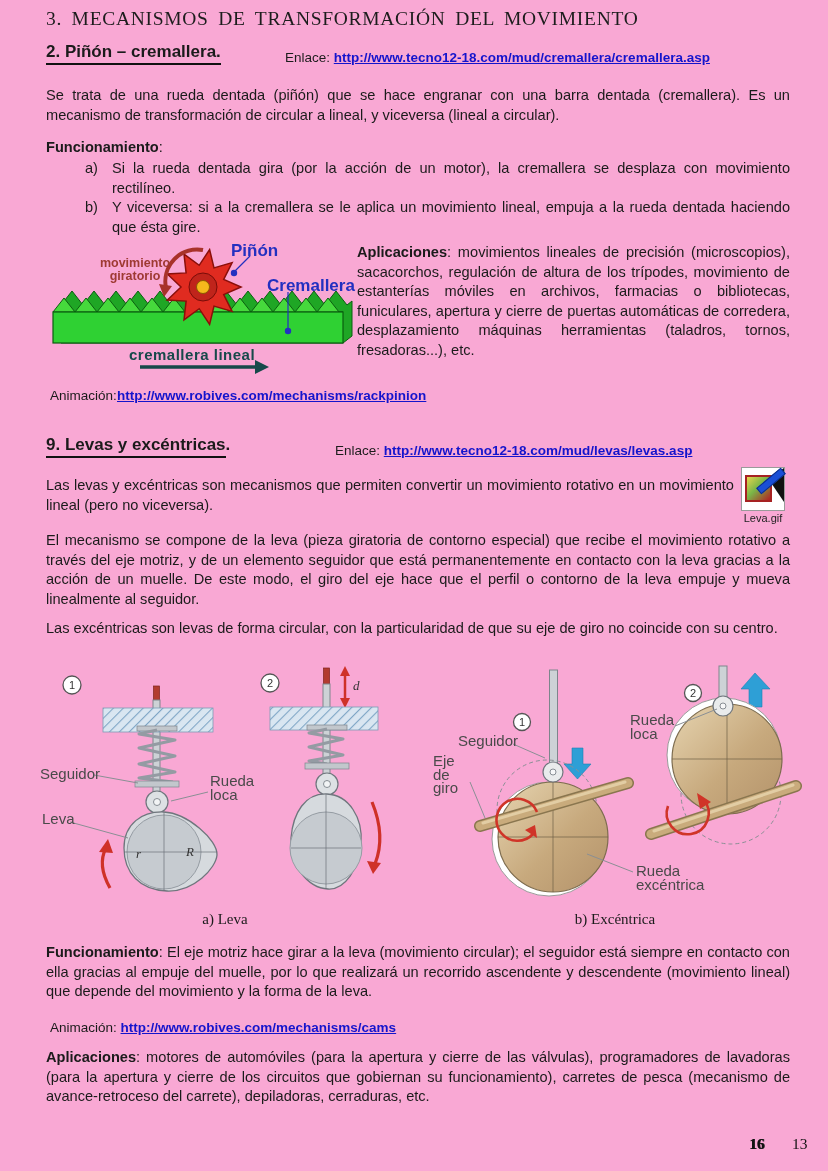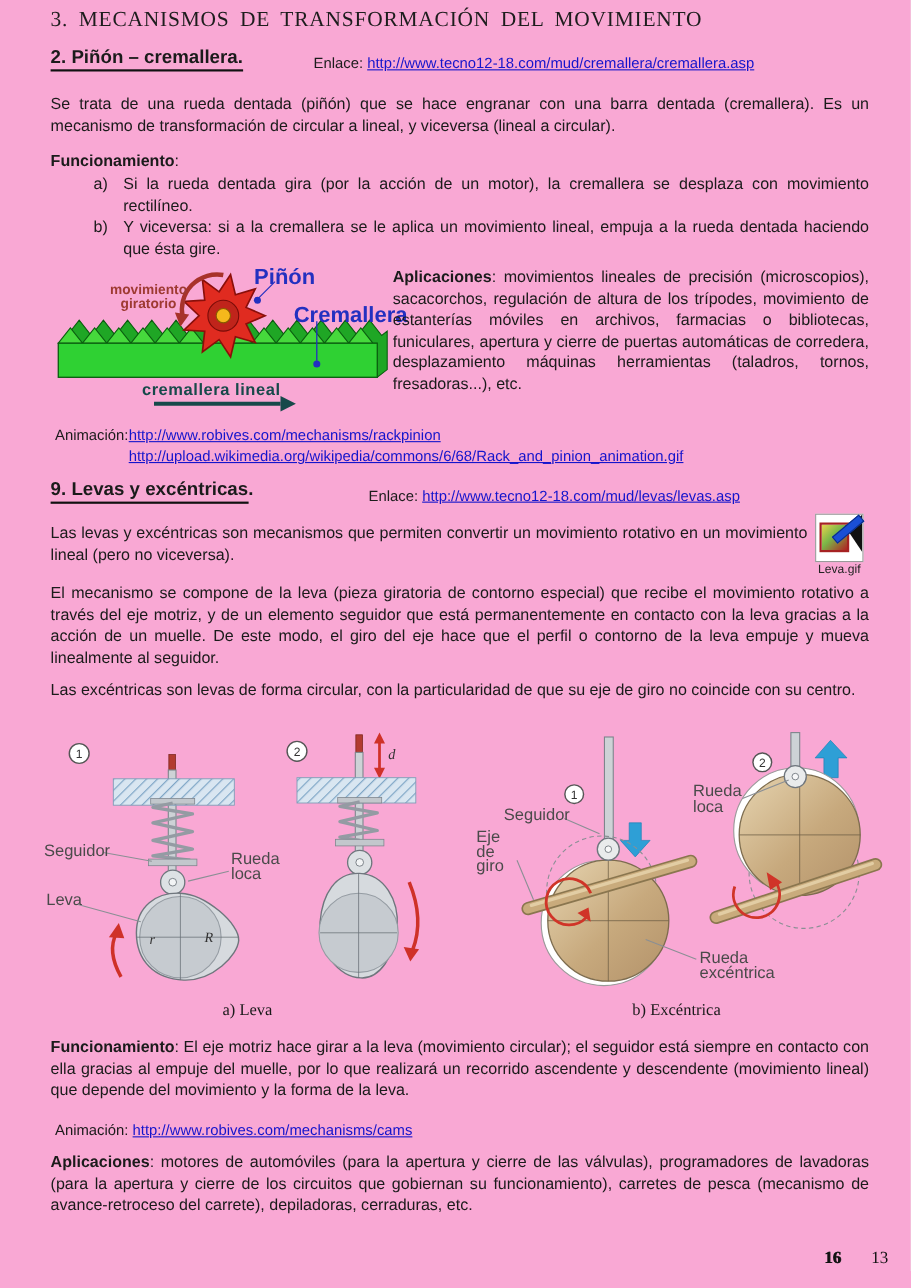--- a/index.html
+++ b/index.html
@@ -3,30 +3,30 @@
 <meta charset="utf-8">
 <style>
   html,body{margin:0;padding:0;background:#e8e8e8;}
   #page{position:relative;width:828px;height:1171px;background:#f9a8d4;overflow:hidden;
         font-family:"Liberation Sans",sans-serif;color:#1b1b1b;}
   .abs{position:absolute;}
   .doc-title{font-family:"Liberation Serif",serif;font-size:19.5px;letter-spacing:.7px;word-spacing:4px;color:#1d1d1d;}
   .h2{font-size:17px;font-weight:bold;border-bottom:2px solid #111;padding-bottom:1px;display:inline-block;}
   .h2-period{font-size:17px;font-weight:bold;}
   .enlace{font-size:13.5px;color:#1c1c1c;}
-  .link{color:#1414cc;text-decoration:underline;cursor:pointer;}
+  .link{color:#1414cc;text-decoration:underline;cursor:pointer;font-weight:bold;}
   .para{font-size:14.6px;line-height:19.5px;text-align:justify;}
   .b{font-weight:bold;}
   .list-item{display:flex;font-size:14.6px;line-height:19.5px;}
   .marker{width:27px;flex:none;}
   .item-text{flex:1;text-align:justify;}
   .linkline{font-size:13.5px;line-height:19px;}
   .fig-label{font-size:15px;line-height:13.5px;color:#4a4a4a;}
   .caption{font-size:15px;color:#1b1b1b;text-align:center;font-family:Liberation Serif, serif;}
-  .blue-lbl{font-size:20px;font-weight:bold;color:#2330c0;}
+  .blue-lbl{font-size:17px;font-weight:bold;color:#2330c0;}
   .rot-lbl{font-size:12.5px;line-height:13px;font-weight:bold;color:#9e3a32;text-align:center;}
   .lin-lbl{font-size:15px;font-weight:bold;color:#17494a;letter-spacing:.5px;}
   .pagenum{font-family:"Liberation Serif",serif;font-size:15.5px;color:#111;}
   .stamp{font-weight:700;text-shadow:.7px 0 0 #222;}
   
   .gif-icon{position:absolute;left:741px;top:467px;width:42px;height:42px;background:#fff;border:1px solid #9a9a9a;}
   .gif-thumb{position:absolute;left:3px;top:7px;width:23px;height:23px;border:2px solid #a62222;
              background:linear-gradient(135deg,#e8d44d 0%,#7ab648 45%,#b22222 100%);}
   .gif-pen{position:absolute;right:-3px;top:9px;width:30px;height:6px;background:#1a4fd6;
            transform:rotate(-40deg);border:1px solid #0d2e86;}
@@ -98,21 +98,20 @@
     <div class="abs lin-lbl" style="left:84px;top:106px;">cremallera lineal</div>
   </div>
 
   <div class="abs para" style="left:357px;top:243px;width:433px;">
     <span class="b">Aplicaciones</span><span>: movimientos lineales de precisión (microscopios), sacacorchos, regulación de altura de los trípodes, movimiento de estanterías móviles en archivos, farmacias o bibliotecas, funiculares, apertura y cierre de puertas automáticas de corredera, desplazamiento máquinas herramientas (taladros, tornos, fresadoras...), etc.</span>
   </div>
 
   <div class="abs linkline" style="left:50px;top:386px;">Animación:</div>
   <div class="abs linkline" style="left:117px;top:386px;">
     <div><a class="link" href="#">http://www.robives.com/mechanisms/rackpinion</a></div>
-    <div><a class="link" href="#">http://upload.wikimedia.org/wikipedia/commons/6/68/Rack_and_pinion_animation.gif</a></div>
   </div>
 
   <div class="abs" style="left:46px;top:435px;">
     <span class="h2">9. Levas y excéntricas</span><span class="h2-period">.</span>
   </div>
   <div class="abs enlace" style="left:335px;top:443px;">
     <span>Enlace: </span><a class="link" href="#">http://www.tecno12-18.com/mud/levas/levas.asp</a>
   </div>
 
   <div class="abs para" style="left:46px;top:476px;width:688px;">Las levas y excéntricas son mecanismos que permiten convertir un movimiento rotativo en un movimiento lineal (pero no viceversa).</div>

